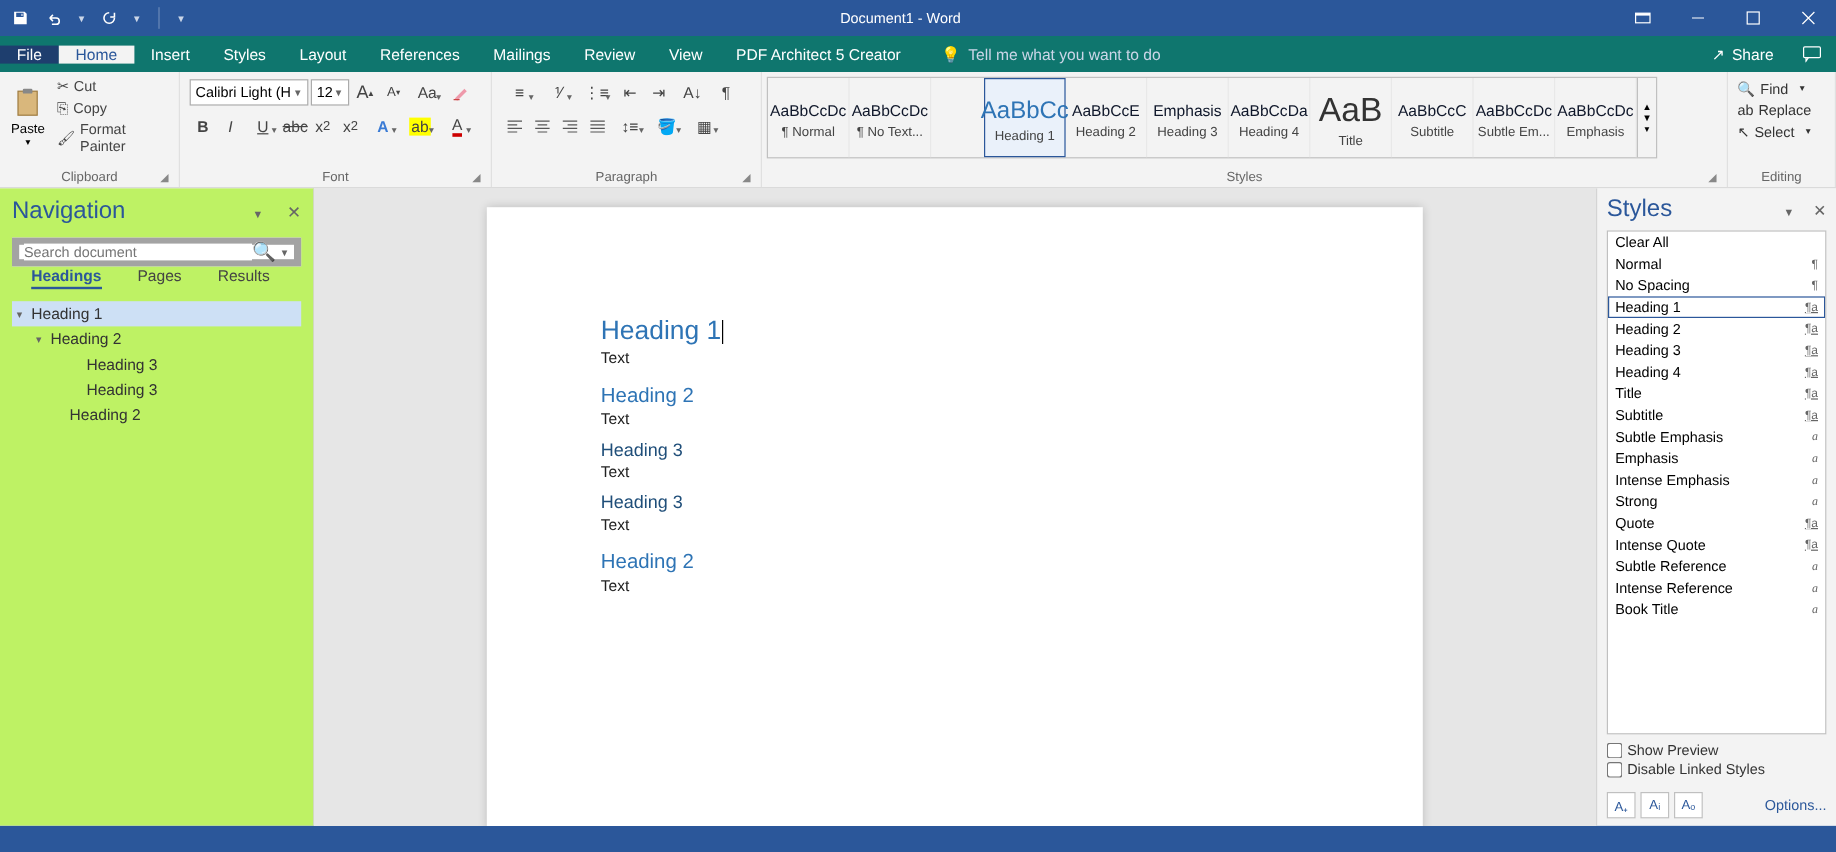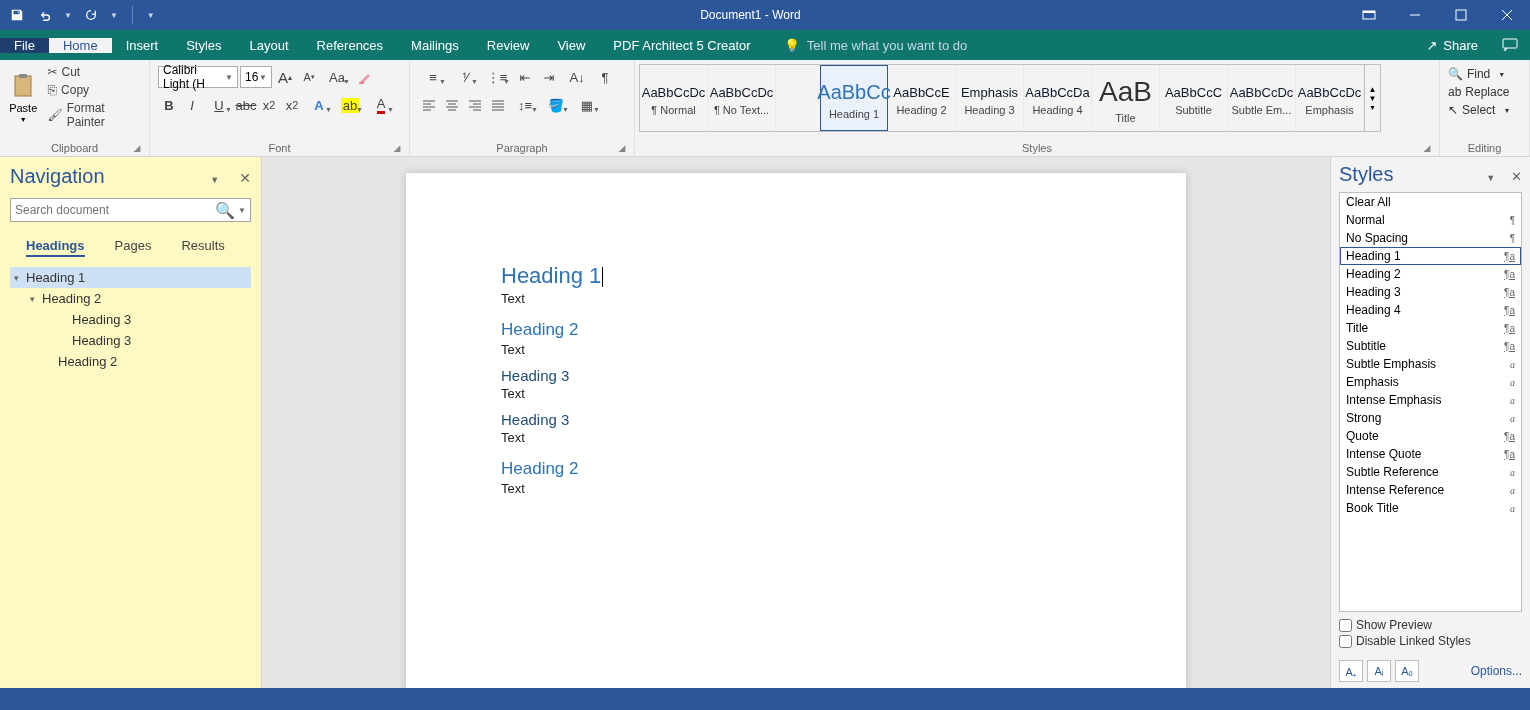--- a/index.html
+++ b/index.html
@@ -31,21 +31,21 @@
 .dlg-launcher { position: absolute; right: 2px; bottom: 2px; width: 12px; height: 12px; display: flex; align-items: center; justify-content: center; cursor: pointer; color: #888; font-size: 9px; }
 
 .big-btn { display: flex; flex-direction: column; align-items: center; justify-content: center; width: 40px; height: 70px; cursor: pointer; font-size: 11px; gap: 2px; }
 .big-btn .ic { width: 28px; height: 28px; }
 .small-btn-col { display: flex; flex-direction: column; gap: 2px; padding-top: 2px; }
 .small-btn { display: flex; align-items: center; gap: 4px; font-size: 12px; cursor: pointer; padding: 1px 3px; color: #444; }
 
 .font-row1 { display: flex; gap: 2px; align-items: center; margin-bottom: 4px; }
 .font-row2 { display: flex; gap: 1px; align-items: center; }
 .combo { border: 1px solid #ababab; background: #fff; height: 22px; font-size: 12px; padding: 0 4px; display: flex; align-items: center; }
-.combo.font-name { width: 80px; }
+.combo.font-name { width: 99px; }
 .combo.font-size { width: 32px; }
 .combo .arrow { margin-left: auto; font-size: 8px; color: #666; }
 .icon-btn { width: 22px; height: 22px; display: flex; align-items: center; justify-content: center; cursor: pointer; font-size: 13px; color: #444; position: relative; }
 .icon-btn.wdrop { width: 30px; }
 .drop-ar { font-size: 7px; position: absolute; right: 2px; bottom: 3px; color: #666; }
 
 .styles-gallery { display: flex; border: 1px solid #c0c0c0; height: 68px; margin-top: 2px; }
 .style-item { width: 68px; border-right: 1px solid #e8e8e8; display: flex; flex-direction: column; align-items: center; justify-content: center; cursor: pointer; padding: 2px; }
 .style-item.selected { border: 1px solid #2b579a; background: #eaf1fa; margin-left: 44px; }
 .style-preview { font-size: 13px; color: #0f172a; padding: 4px 0; }
@@ -54,25 +54,25 @@
 .style-label { font-size: 11px; color: #444; text-align: center; }
 .gallery-more { width: 16px; display: flex; flex-direction: column; justify-content: center; align-items: center; border-left: 1px solid #c0c0c0; cursor: pointer; }
 
 .editing-col { display: flex; flex-direction: column; gap: 2px; padding-top: 4px; }
 .editing-btn { display: flex; align-items: center; gap: 4px; font-size: 12px; cursor: pointer; padding: 1px 4px; color: #333; }
 
 
 .main-area { display: flex; height: calc(710px - 30px - 30px - 97px - 22px); }
 
 
-.nav-pane { width: 262px; background: #fef9c3; border-right: 1px solid #d4d4d4; padding: 8px 10px; position: relative; }
+.nav-pane { width: 262px; background: #bef264; border-right: 1px solid #d4d4d4; padding: 8px 10px; position: relative; }
 .nav-title { font-size: 20px; color: #2b579a; font-weight: 300; margin-bottom: 10px; display: flex; align-items: center; justify-content: space-between; }
 .nav-title .close { font-size: 14px; color: #666; cursor: pointer; }
 .nav-title .dd { font-size: 9px; color: #666; cursor: pointer; padding-right: 20px; }
-.search-box { display: flex; border: 1px solid #a3a3a3; background: #fff; height: 24px; align-items: center; padding: 0 4px; margin-bottom: 16px; }
+.search-box { display: flex; border: 6px solid #a3a3a3; background: #fff; height: 24px; align-items: center; padding: 0 4px; margin-bottom: 0; }
 .search-box input { border: none; outline: none; flex: 1; font-size: 12px; color: #888; }
 .nav-tabs { display: flex; gap: 16px; font-size: 13px; margin-bottom: 10px; padding-left: 2px; }
 .nav-tab { cursor: pointer; color: #444; padding-bottom: 2px; margin-left: 14px; }
 .nav-tab.active { color: #2b579a; font-weight: 600; border-bottom: 2px solid #2b579a; }
 .nav-tree { font-size: 13px; color: #333; }
 .tree-item { display: flex; align-items: center; padding: 3px 4px; cursor: pointer; }
 .tree-item.selected { background: #cde0f5; }
 .tree-toggle { width: 12px; font-size: 9px; color: #666; }
 .tree-indent-1 { padding-left: 20px; }
 .tree-indent-2 { padding-left: 50px; }
@@ -217,21 +217,21 @@
   </div>
 
   <div class="rgroup" style="width:260px">
     <div class="rgroup-body" style="flex-direction:column;align-items:stretch;padding:4px">
       <div class="font-row1">
         <div class="combo font-name">
             <span>Calibri Light (H</span>
             <span class="arrow">▼</span>
           </div>
         <div class="combo font-size">
-            <span>16</span>
+            <span>12</span>
             <span class="arrow">▼</span>
           </div>
         <div class="icon-btn" style="font-size:15px">A<sup style="font-size:8px">▴</sup></div>
         <div class="icon-btn" style="font-size:11px">A<sup style="font-size:7px">▾</sup></div>
         <div class="icon-btn wdrop">Aa<span class="drop-ar">▼</span></div>
         <div class="icon-btn" style="color:#c65">
             <svg width="16" height="16" viewBox="0 0 16 16">
               <path d="M3 13l8-8 2 2-8 8z" fill="#e9a"></path>
               <path d="M2 14h5" stroke="#c44"></path>
             </svg>

